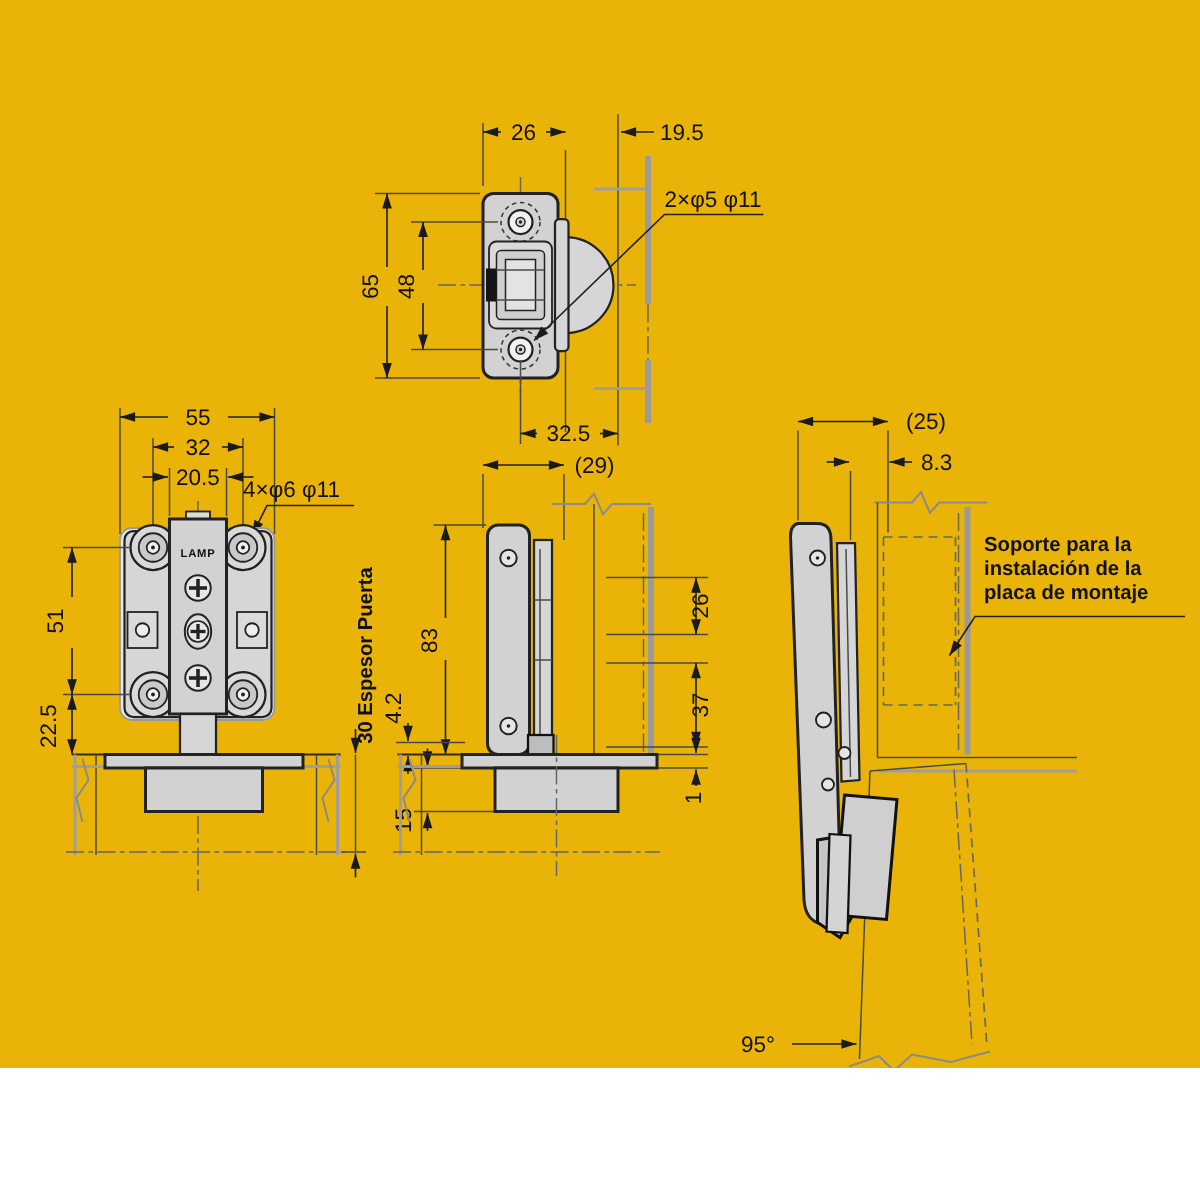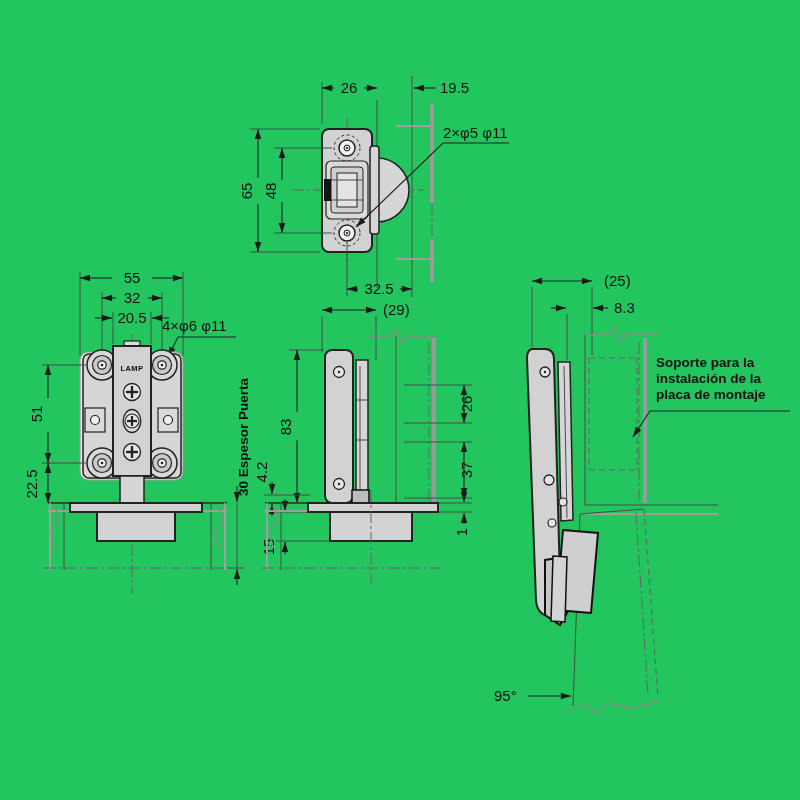--- a/index.html
+++ b/index.html
@@ -1,16 +1,16 @@
 <!DOCTYPE html>
 <html><head>
 <meta charset="utf-8">
 <style>
   html,body{margin:0;padding:0;background:#ffffff;}
-  .stage{width:800px;height:800px;position:relative;background:#22c55e;overflow:hidden;}
+  .stage{width:800px;height:712px;position:relative;background:#eab308;overflow:hidden;}
   svg{display:block}
   text{font-family:"Liberation Sans","DejaVu Sans",sans-serif;font-size:15px;fill:#111;}
   .mid{text-anchor:middle}
   .b{font-weight:bold;font-size:13.5px}
   .brand{font-weight:bold;font-size:7.5px;letter-spacing:.5px}
   .ln1{stroke:#2b2b2b;stroke-width:1.4;fill:none}
   .thin{stroke:#4a4a4a;stroke-width:1;fill:none}
   .dim{stroke:#222;stroke-width:1.1;fill:none}
   .mb{marker-start:url(#ah);marker-end:url(#ah)}
   .me{marker-end:url(#ah)}

